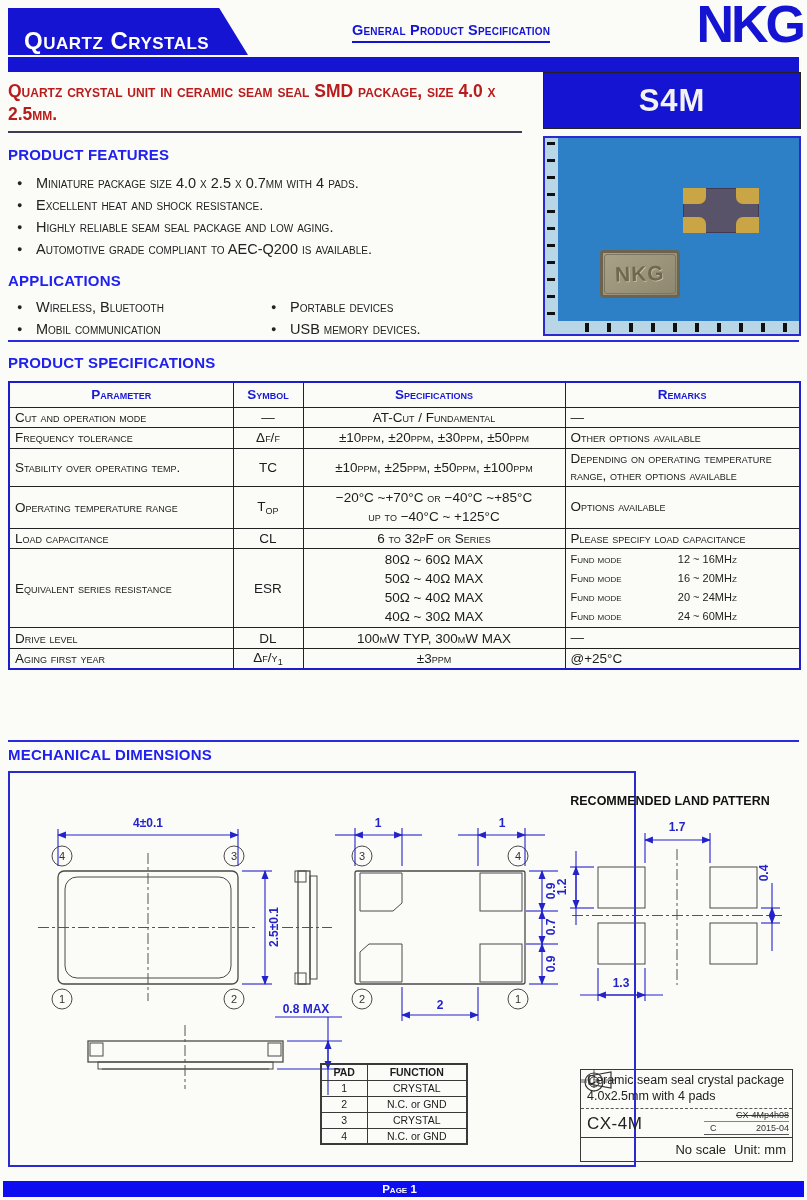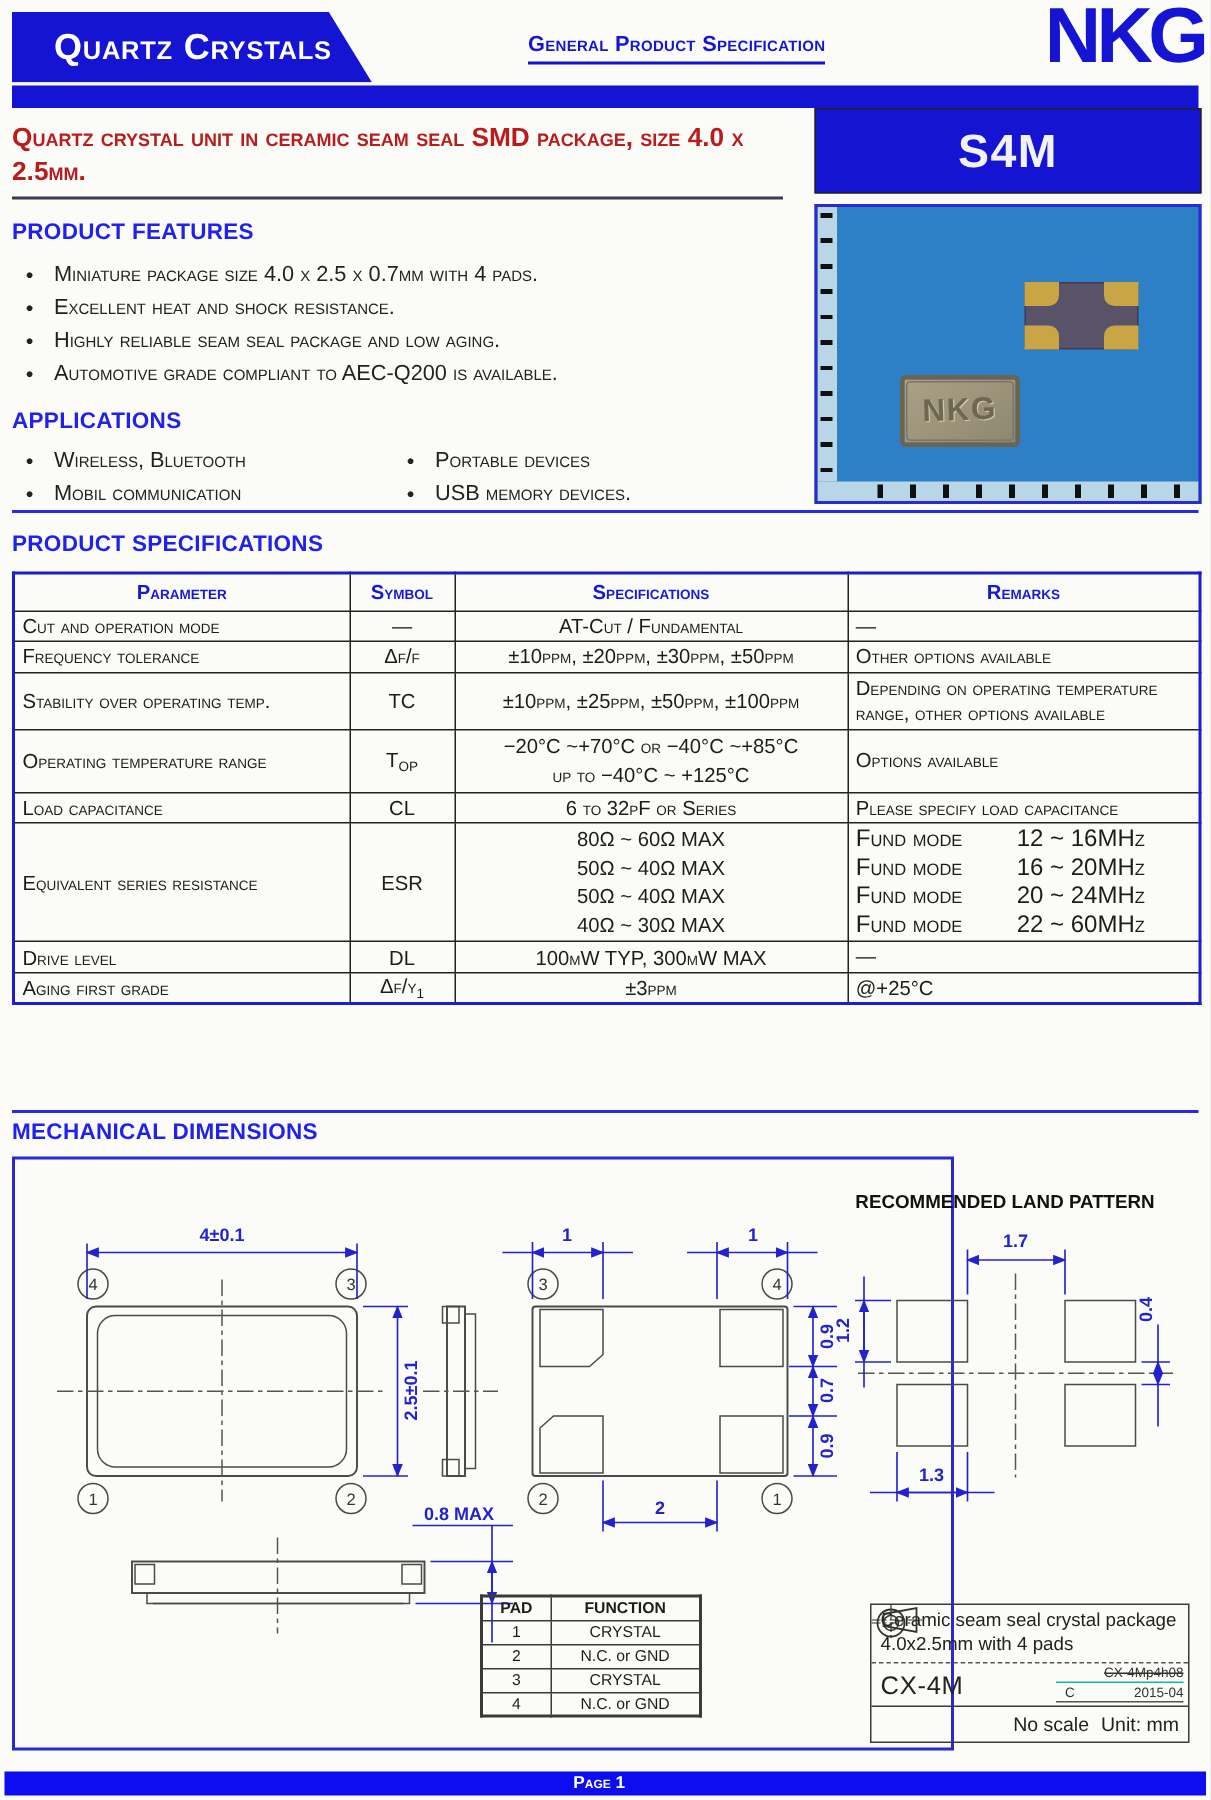--- a/index.html
+++ b/index.html
@@ -15,21 +15,21 @@
     position:relative;width:807px;height:1200px;margin:0 auto;
     background:#fbfbf8;overflow:hidden;
     font-family:"Liberation Sans",sans-serif;color:var(--ink);
   }
   .sc{font-variant:small-caps;}
 
   
   .banner{
     position:absolute;left:8px;top:8px;width:240px;height:47px;
     background:var(--blue);clip-path:polygon(0 0,88% 0,100% 100%,0 100%);
-    display:flex;align-items:center;padding-left:28px;
+    display:flex;align-items:flex-end;padding-left:16px;
     color:#fff;font-weight:bold;font-size:24px;letter-spacing:.5px;
   }
   .doc-type{
     position:absolute;left:352px;top:22px;
     color:var(--blue);font-weight:bold;font-size:14.5px;
     border-bottom:2px solid var(--blue);padding-bottom:3px;letter-spacing:.2px;
   }
   .logo{
     position:absolute;right:4px;top:-6px;
     color:var(--blue);font-weight:bold;font-size:52px;letter-spacing:-3px;
@@ -105,21 +105,21 @@
     color:#1818d8;font-weight:bold;font-size:13.5px;height:25px;text-align:center;
   }
   table.spec td{font-size:13.5px;padding:1px 5px;vertical-align:middle;}
   td.param{text-align:left;}
   td.sym{text-align:center;font-size:14px;}
   td.val{text-align:center;}
   td.rem{font-size:11px;padding-left:4px;line-height:1.3;}
   .bold{font-weight:bold;}
   .sub{font-size:9px;vertical-align:-3px;}
   .esr-line{line-height:19px;}
-  .rem-row{display:flex;line-height:19px;font-size:16px;}
+  .rem-row{display:flex;line-height:19px;font-size:11px;}
   .rem-row .rl{width:48%;}
   .h2line{line-height:1.45;}
 
   
   .mech-head{position:absolute;left:8px;top:746px;}
   .mech-box{
     position:absolute;left:8px;top:771px;width:628px;height:396px;
     border:2px solid #2a2ad0;background:#fbfbf8;
   }
   .mech-box svg{position:absolute;left:0;top:0;}
@@ -281,32 +281,32 @@
           <div class="rem-row">
               <span class="rl">Fund mode</span>
               <span>16 ~ 20MHz</span>
             </div>
           <div class="rem-row">
               <span class="rl">Fund mode</span>
               <span>20 ~ 24MHz</span>
             </div>
           <div class="rem-row">
               <span class="rl">Fund mode</span>
-              <span>22 ~ 60MHz</span>
+              <span>24 ~ 60MHz</span>
             </div>
         </td>
       </tr>
       <tr>
         <td class="param">Drive level</td>
         <td class="sym">DL</td>
         <td class="val">100µW TYP,  300µW MAX</td>
         <td class="rem">—</td>
       </tr>
       <tr>
-        <td class="param">Aging first grade</td>
+        <td class="param">Aging first year</td>
         <td class="sym"><span>Δf/y</span><span class="sub">1</span></td>
         <td class="val">±3ppm</td>
         <td class="rem">@+25°C</td>
       </tr>
     </tbody>
   </table>
 
   <div class="divider" style="top:740px"></div>
   <div class="mech-head sec-head">MECHANICAL DIMENSIONS</div>
 

